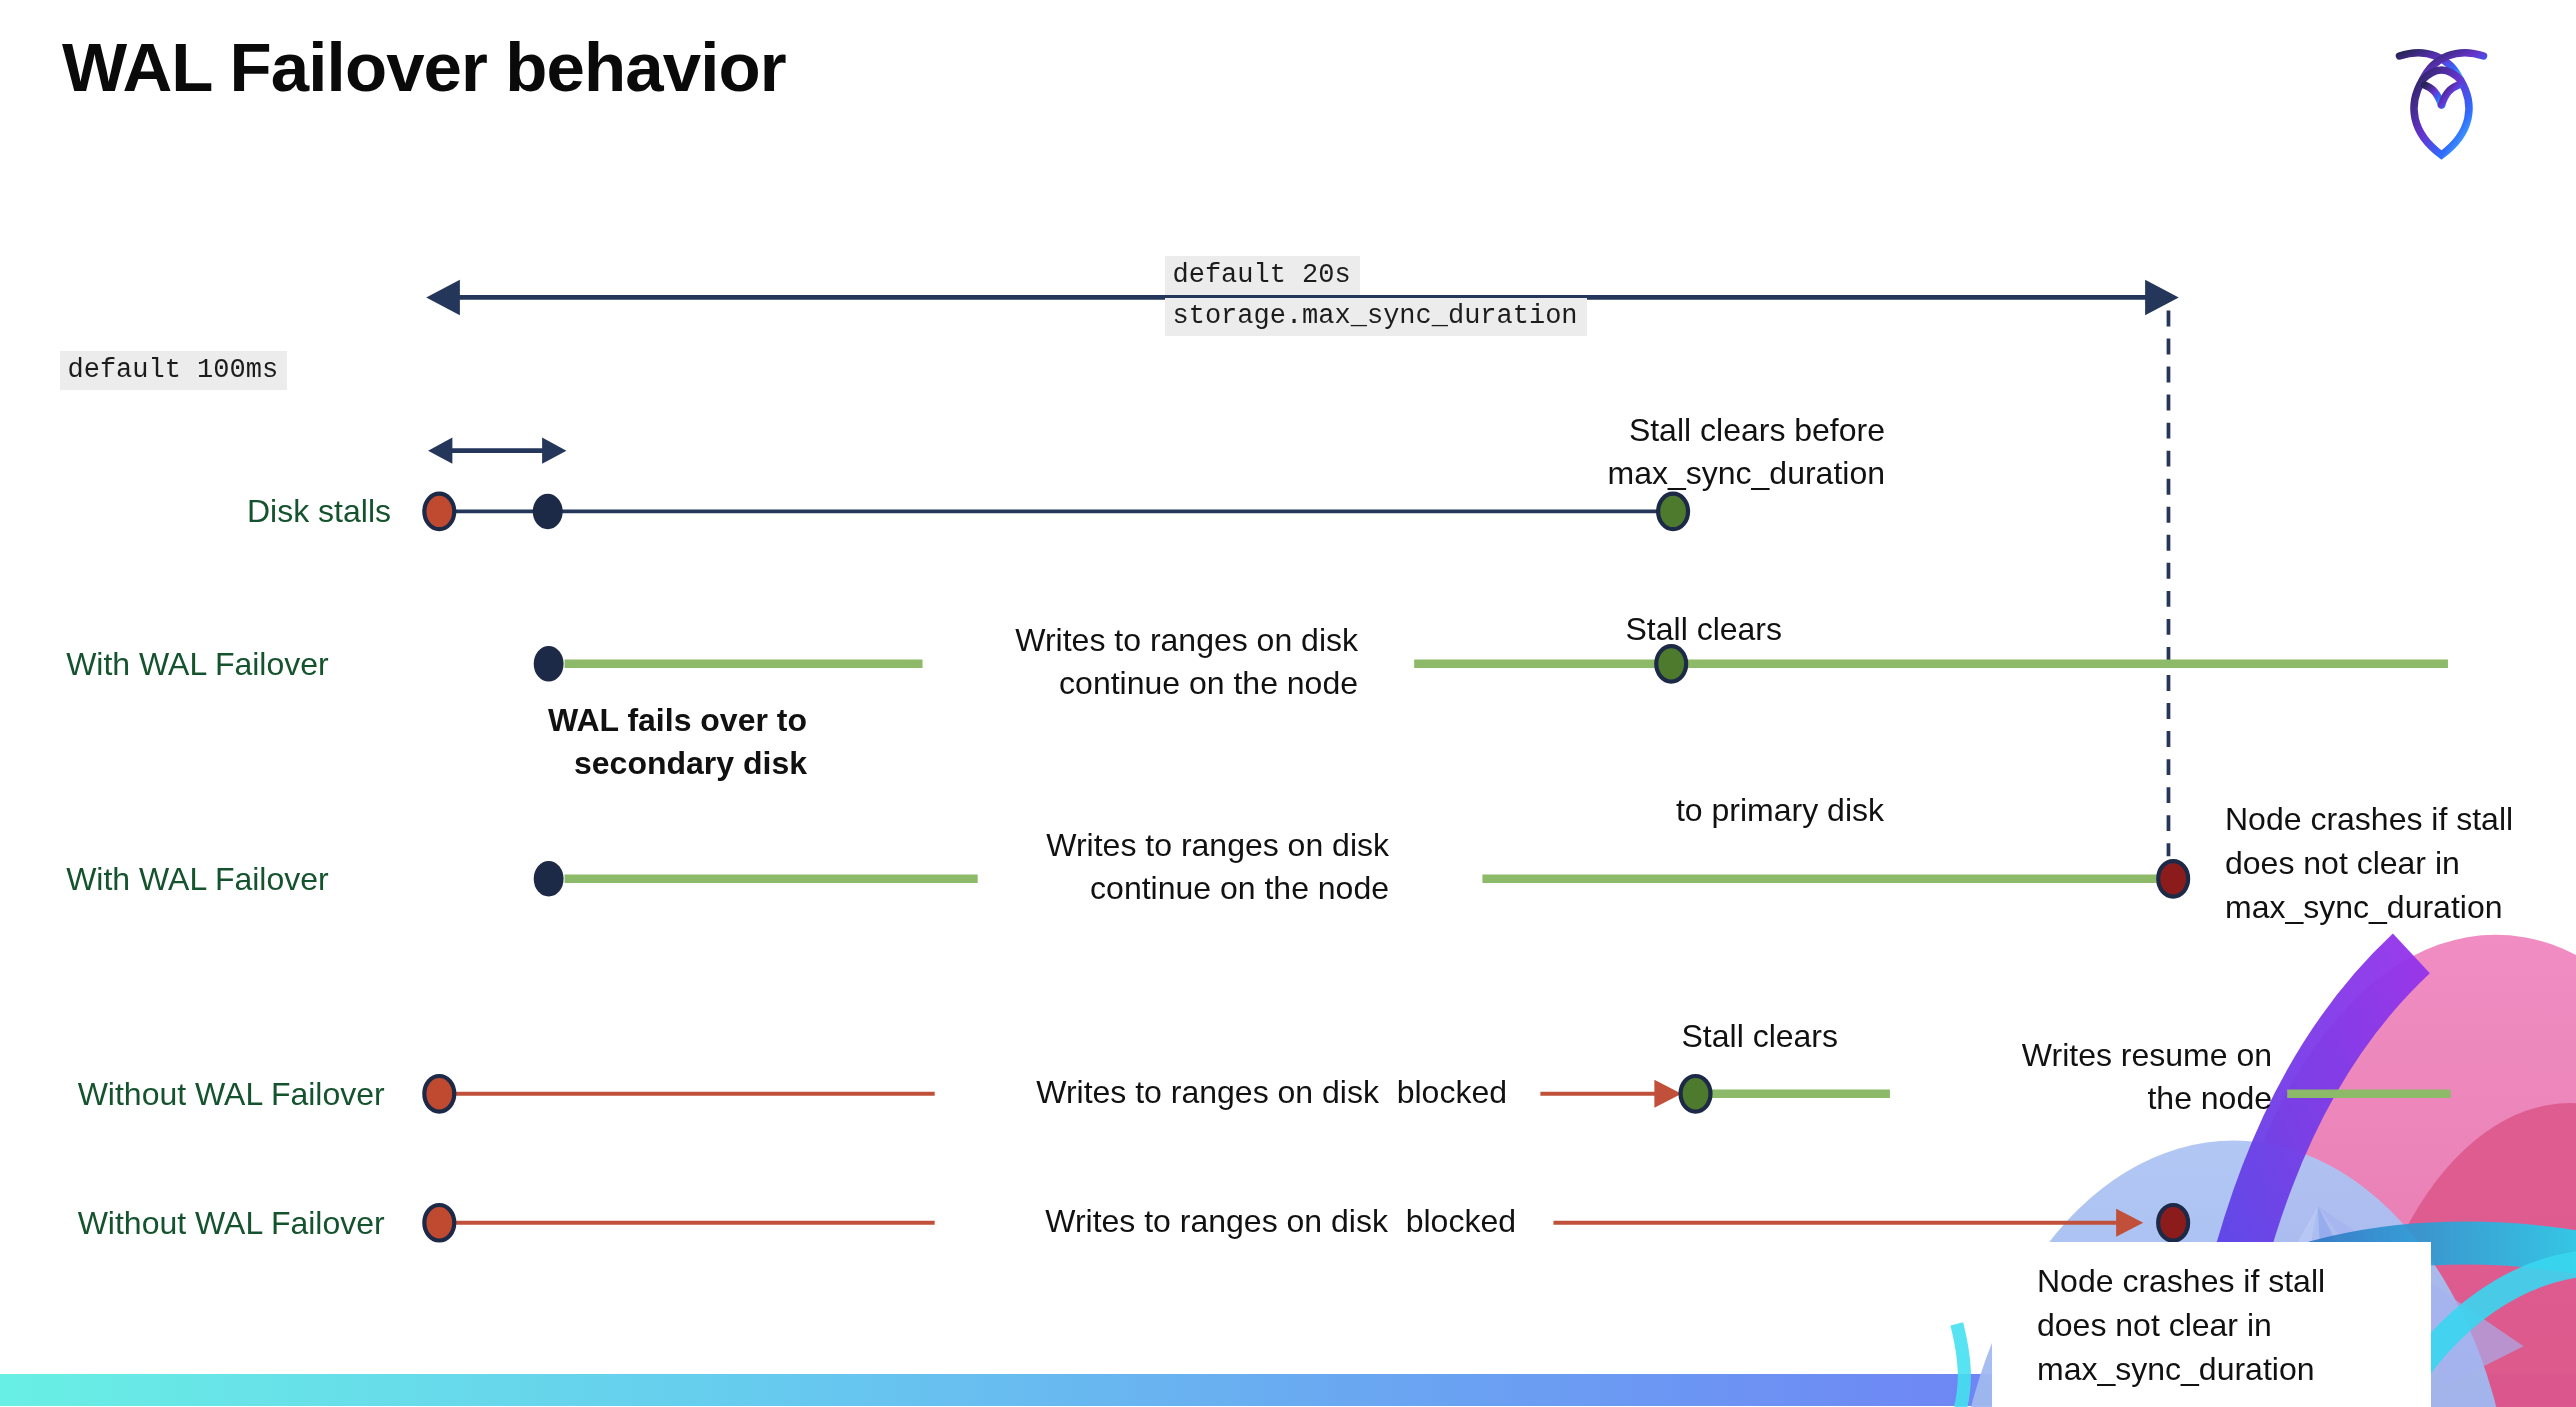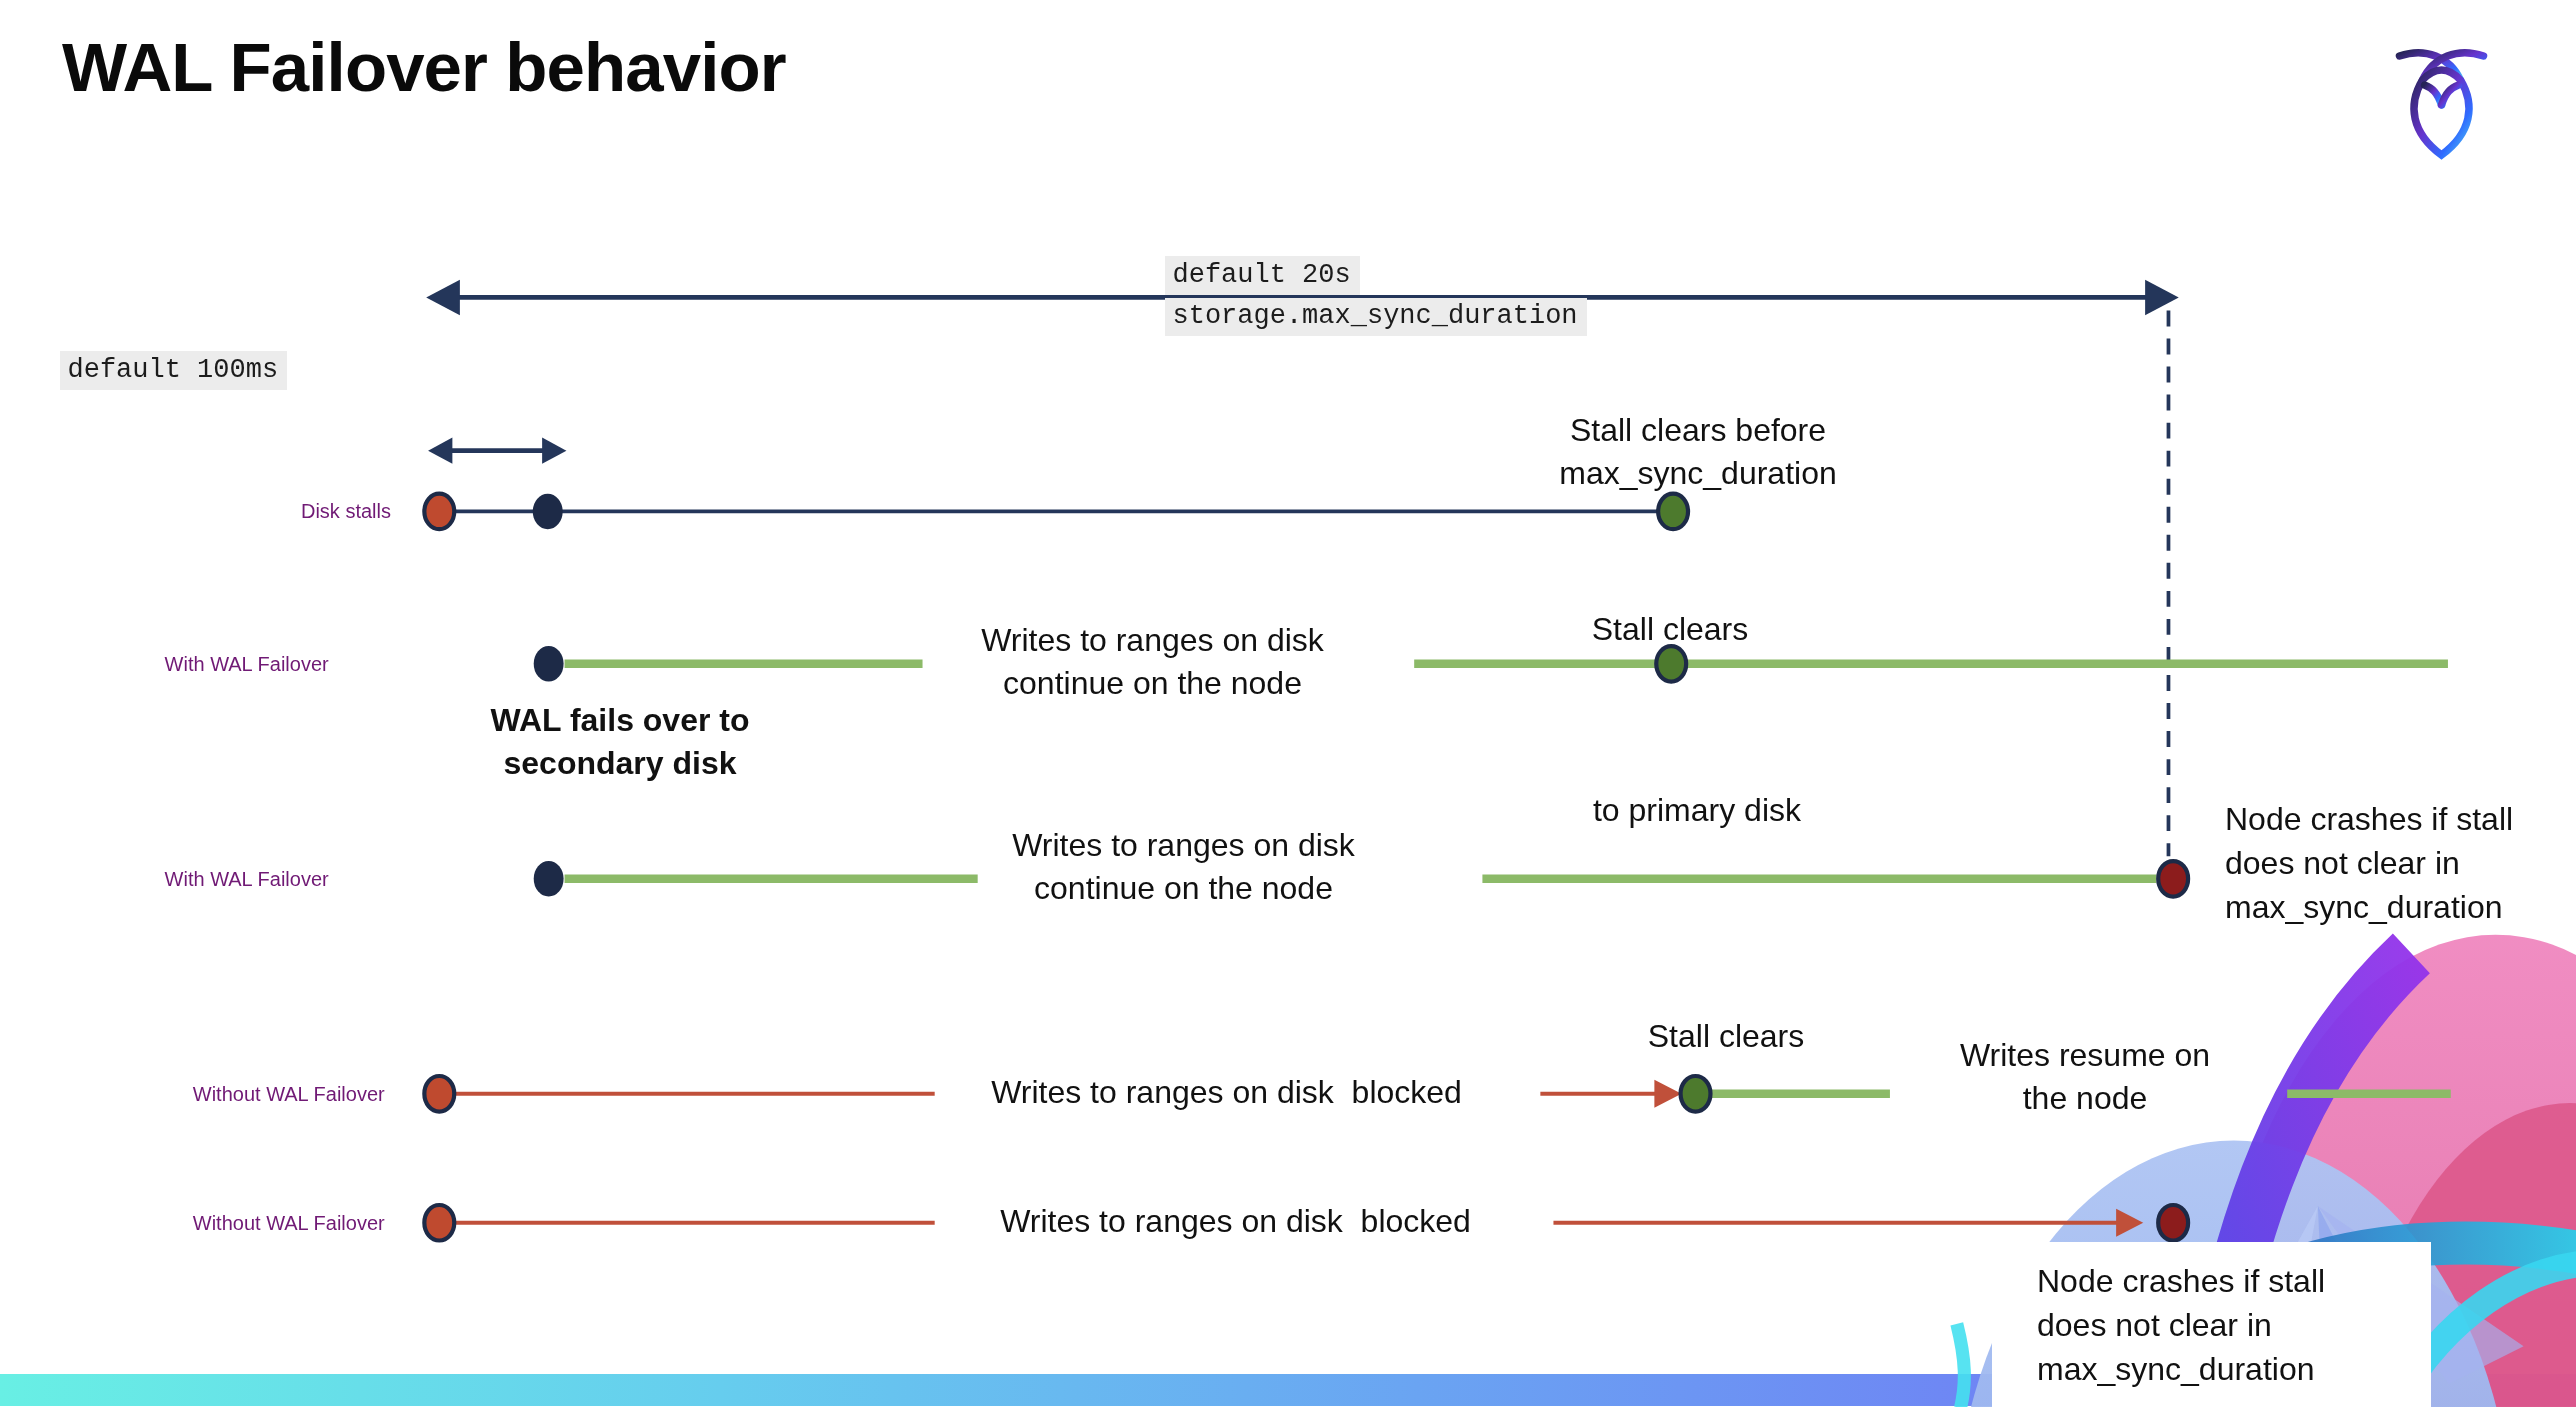--- a/index.html
+++ b/index.html
@@ -3,22 +3,22 @@
 <meta charset="utf-8">
 <style>
   html,body{margin:0;padding:0;background:#fff;}
   #stage{position:relative;width:2576px;height:1408px;overflow:hidden;background:#ffffff;
          font-family:"Liberation Sans",sans-serif;color:#141414;}
   .abs{position:absolute;}
   #title{left:62px;top:28px;font-size:69px;font-weight:bold;letter-spacing:-0.9px;color:#0a0a0a;z-index:4;}
   .mono-block{z-index:4;display:flex;flex-direction:column;align-items:flex-start;gap:2.8px;margin-left:23px;}
   .mono-block span{display:inline-block;font-family:"Liberation Mono","DejaVu Sans Mono",monospace;
          font-size:27px;line-height:36px;background:#ececec;padding:0.9px 9.3px 1.9px 7.5px;color:#1c1c1c;}
-  .lbl{font-size:20px;line-height:37px;text-align:right;z-index:4;color:#701a75;}
-  .note{font-size:32px;line-height:43px;text-align:center;z-index:4;color:#111;}
+  .lbl{font-size:32px;line-height:37px;text-align:right;z-index:4;color:#14532d;}
+  .note{font-size:32px;line-height:43px;text-align:right;z-index:4;color:#111;}
   .note-left{font-size:32px;line-height:44px;text-align:left;z-index:4;color:#111;}
   .pre{white-space:pre-wrap;}
   #svg-overlay{left:0;top:0;z-index:3;}
   #art{left:1925px;top:916px;z-index:2;}
   #bottom-bar{left:0;top:1374px;width:2576px;height:32px;z-index:1;
       background:linear-gradient(90deg,#68efe4 0%,#66cdee 28%,#6aa4f2 55%,#6e87f4 76%,#7a5ef0 100%);}
   #crash-box{left:1992px;top:1242px;width:439px;height:165px;background:#ffffff;z-index:4;}
   #crash-box .inner{position:absolute;left:45px;top:17px;font-size:32px;line-height:44px;text-align:left;color:#111;}
   #logo{left:2391px;top:43px;z-index:4;}
 </style>

